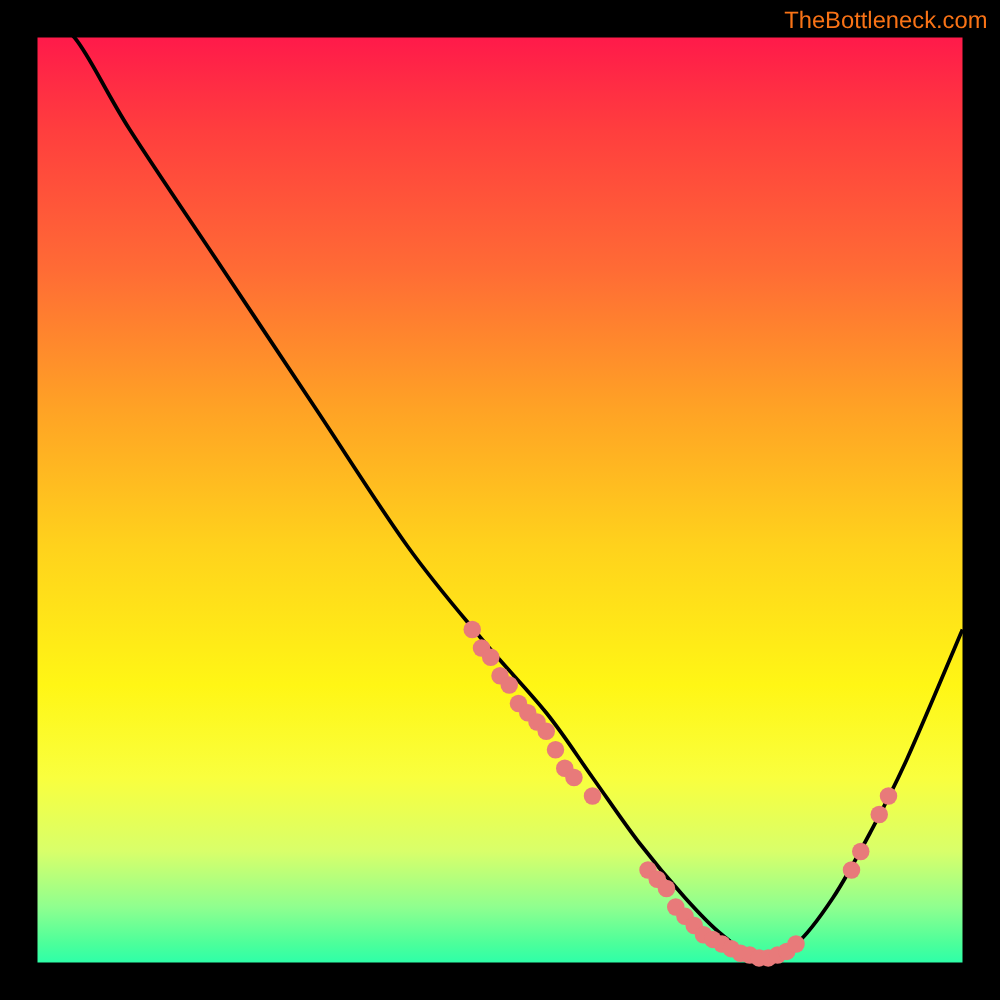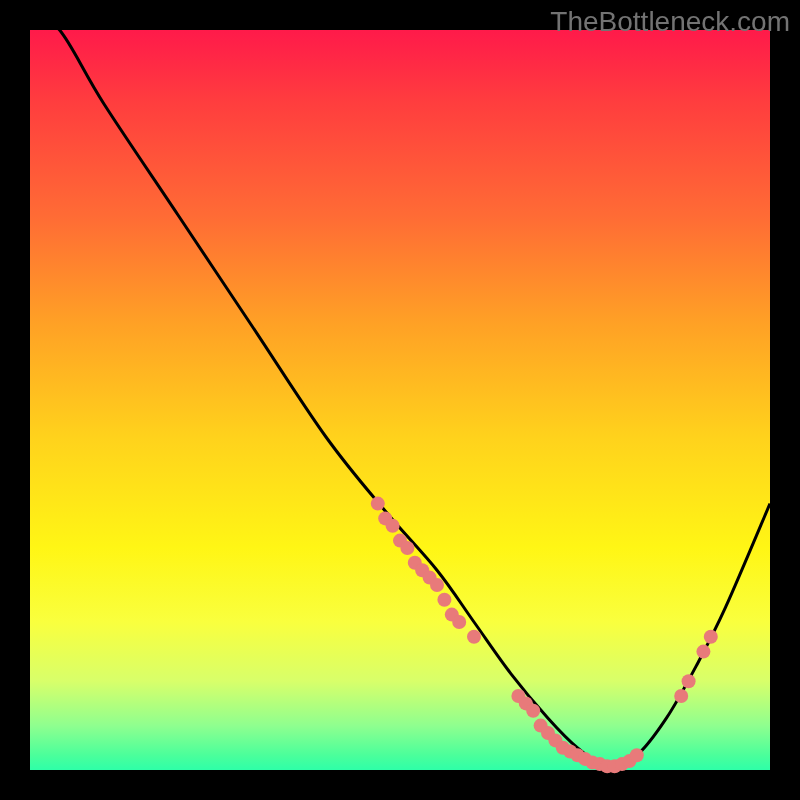--- a/index.html
+++ b/index.html
@@ -8,22 +8,22 @@
     height: 800px;
     background: #000;
     position: relative;
     overflow: hidden;
   }
   .watermark {
     position: absolute;
     top: 6px;
     right: 10px;
     font-family: Arial, sans-serif;
-    font-size: 28px;
-    color: #737373;
+    font-size: 19px;
+    color: #f97316;
     z-index: 10;
     font-weight: 500;
   }
   .plot-area {
     position: absolute;
     top: 30px;
     left: 30px;
     width: 740px;
     height: 740px;
     background: linear-gradient(to bottom,

